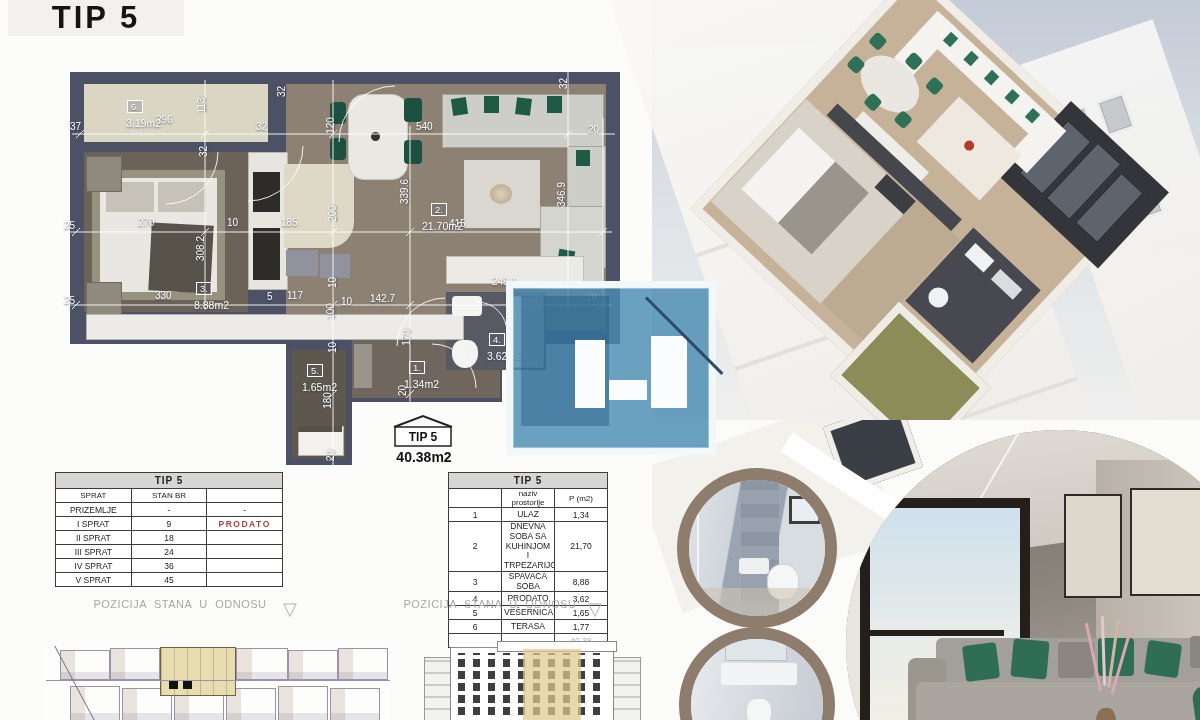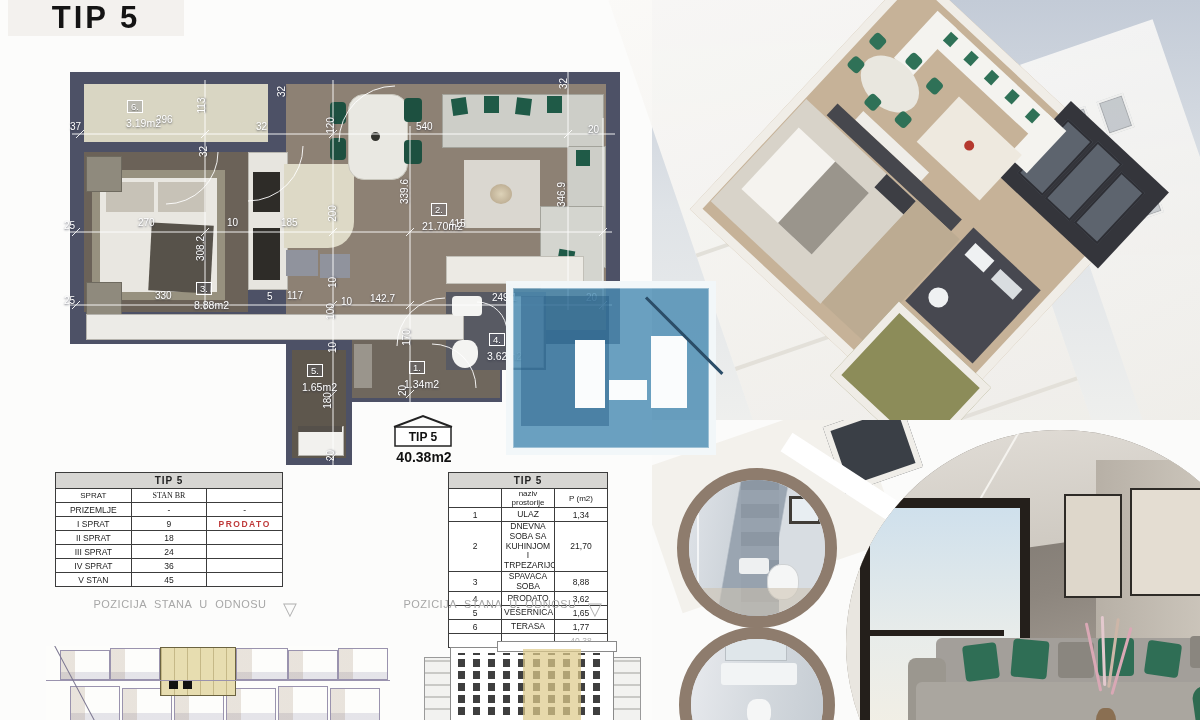--- a/index.html
+++ b/index.html
@@ -312,21 +312,21 @@
   <span class="d" style="left:64px;top:295px">25</span>
   <span class="d" style="left:155px;top:290px">330</span>
   <span class="d" style="left:267px;top:291px">5</span>
   <span class="d" style="left:287px;top:290px">117</span>
   <span class="d v" style="left:322px;top:306px">100</span>
   <span class="d v" style="left:327px;top:277px">10</span>
   <span class="d v" style="left:327px;top:342px">10</span>
   <span class="d" style="left:341px;top:296px">10</span>
   <span class="d" style="left:370px;top:293px">142.7</span>
   <span class="d v" style="left:398px;top:332px">170</span>
-  <span class="d" style="left:492px;top:292px">249.1</span>
+  <span class="d" style="left:492px;top:276px">249.1</span>
   <span class="d" style="left:586px;top:292px">20</span>
   <span class="d v" style="left:397px;top:385px">20</span>
   <span class="d v" style="left:319px;top:395px">180</span>
   <span class="d v" style="left:325px;top:450px">20</span>
 
   <span class="rlabel" style="left:127px;top:100px">6.</span>
   <span class="rarea" style="left:126px;top:117px">3.19m2</span>
   <span class="rlabel" style="left:431px;top:203px">2.</span>
   <span class="rarea" style="left:422px;top:220px">21.70m2</span>
   <span class="rlabel" style="left:196px;top:282px">3.</span>
@@ -353,21 +353,21 @@
   </svg>
   <div class="house-total">40.38m2</div>
 
   <table class="tbl" style="left:55px;top:472px;width:228px;">
     <tbody>
         <tr>
           <td colspan="3" class="ttl">TIP 5</td>
         </tr>
     <tr>
       <td class="hdr" style="width:100px;">SPRAT</td>
-      <td class="hdr" style="width:58px;font-family:Liberation Serif, serif;">STAN BR</td>
+      <td class="hdr" style="width:58px;">STAN BR</td>
       <td class="hdr"></td>
     </tr>
     <tr>
           <td>PRIZEMLJE</td>
           <td>-</td>
           <td>-</td>
         </tr>
     <tr>
           <td>I SPRAT</td>
           <td>9</td>
@@ -382,21 +382,21 @@
           <td>III SPRAT</td>
           <td>24</td>
           <td></td>
         </tr>
     <tr>
           <td>IV SPRAT</td>
           <td>36</td>
           <td></td>
         </tr>
     <tr>
-          <td>V STAN</td>
+          <td>V SPRAT</td>
           <td>45</td>
           <td></td>
         </tr>
   </tbody>
     </table>
 
   <table class="tbl" style="left:448px;top:472px;width:160px;">
     <tbody>
         <tr>
           <td colspan="3" class="ttl">TIP 5</td>

